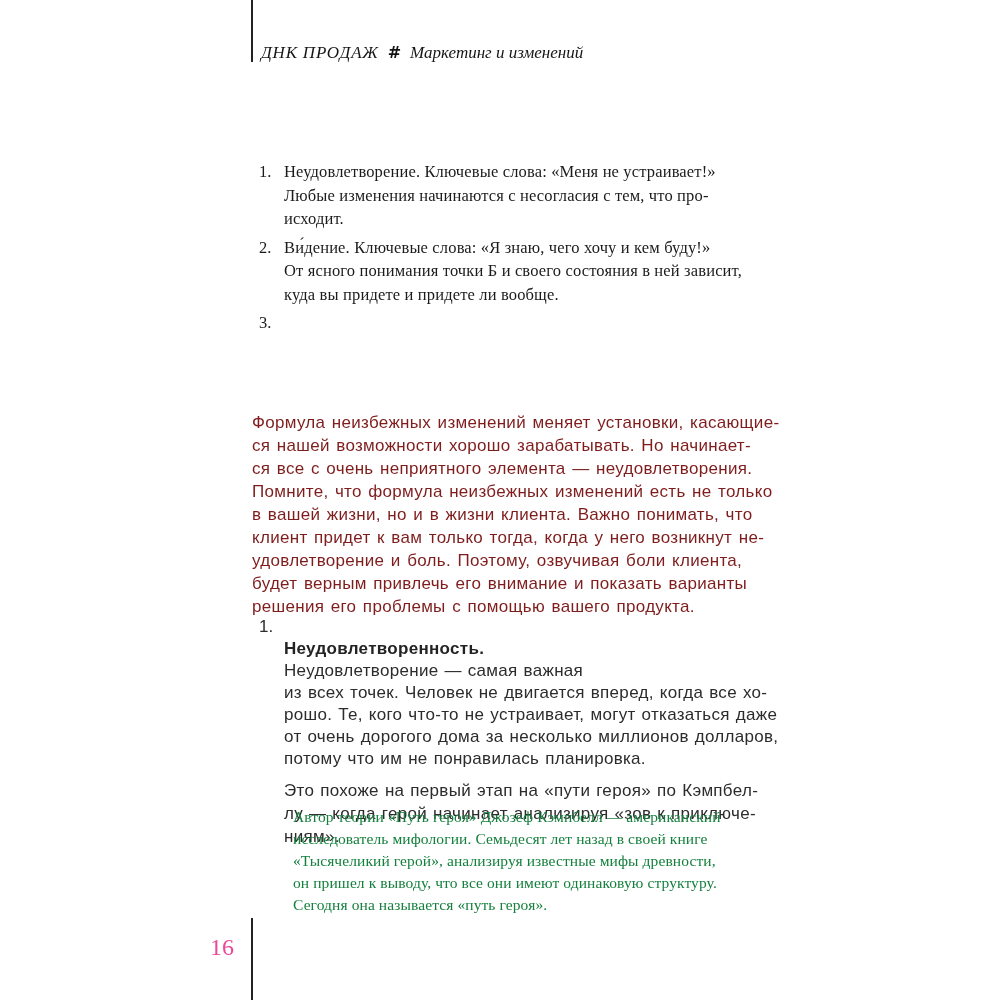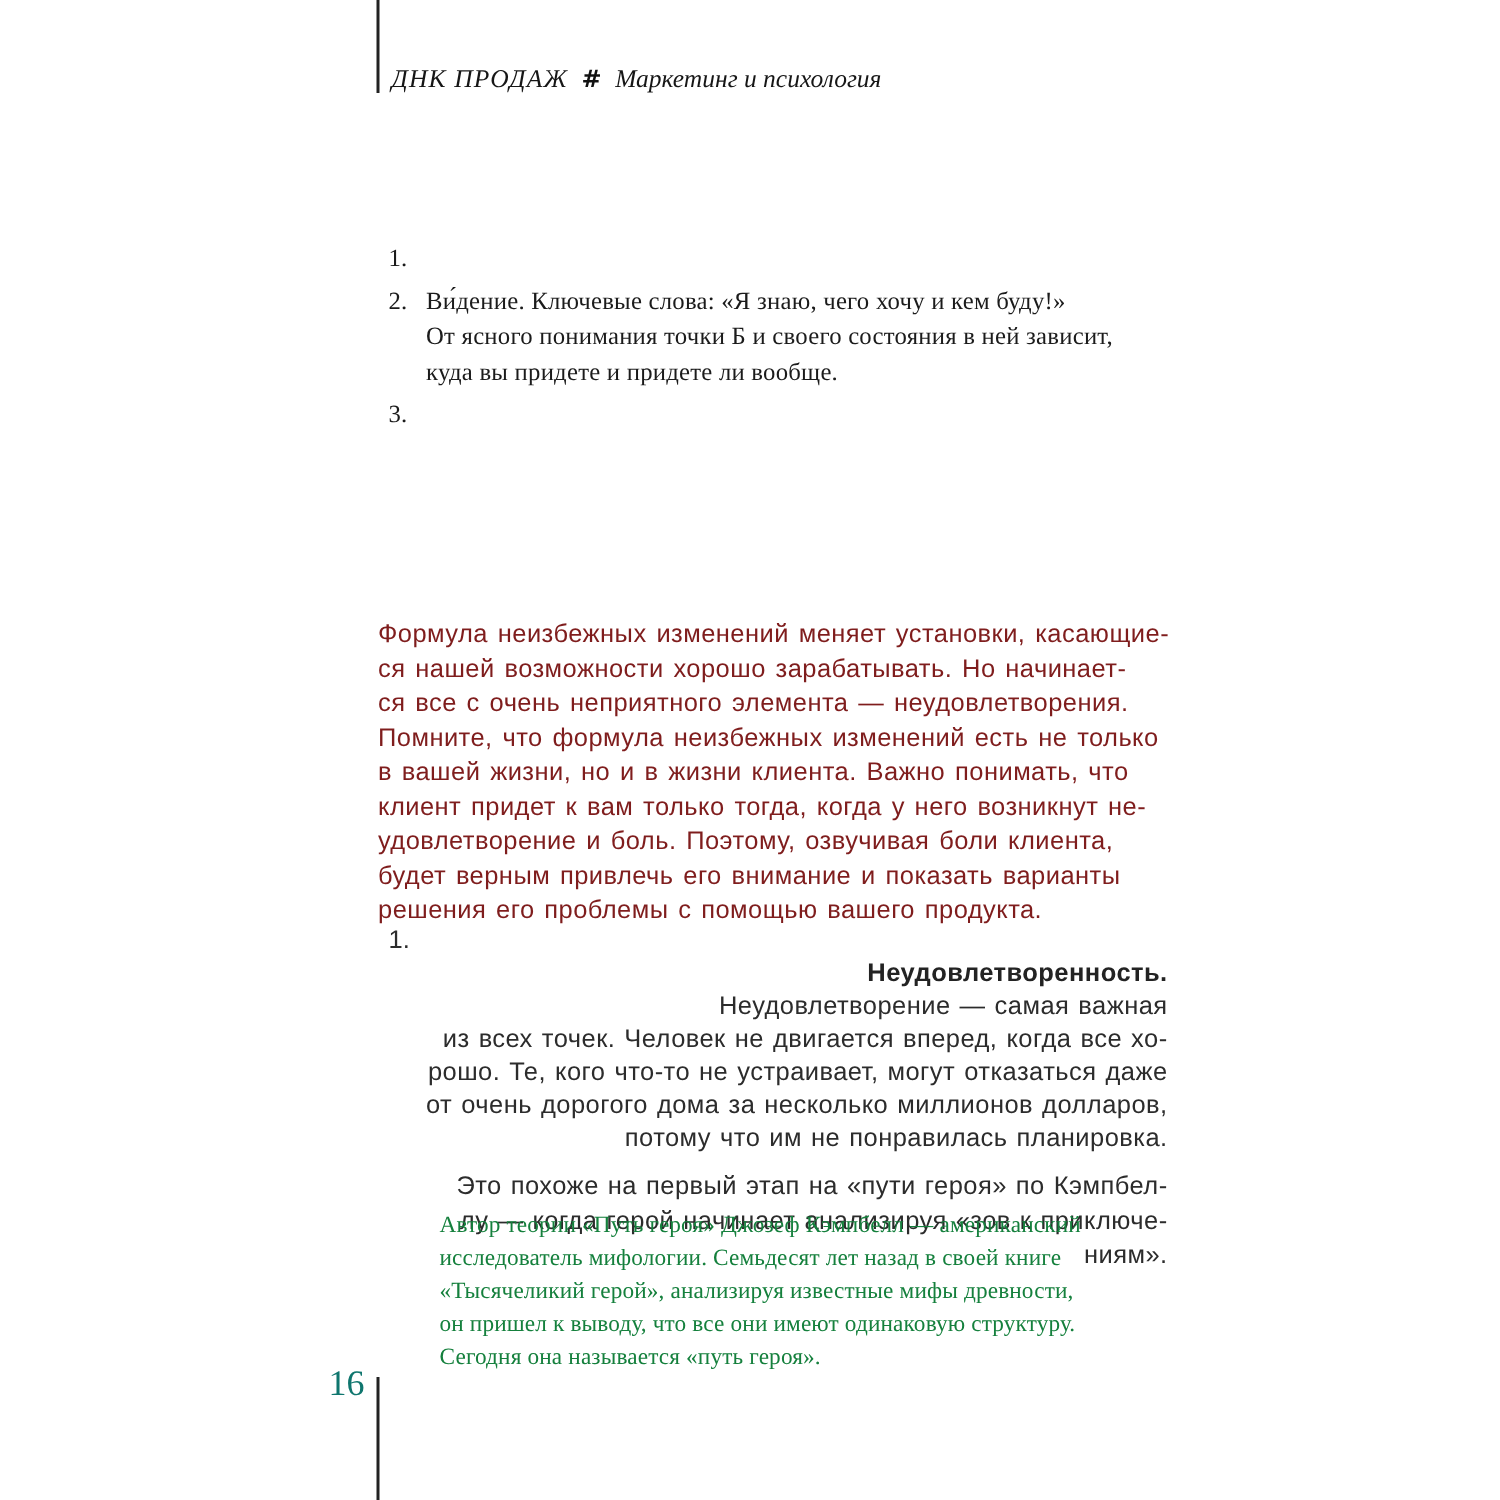--- a/index.html
+++ b/index.html
@@ -59,54 +59,57 @@
   }
 
   
   .list2 {
     position:absolute; left:259px; top:616px;
     display:flex;
     font:17px/22px "Liberation Sans", sans-serif;
     color:#2c2c2c;
   }
   .list2 .num { width:25px; flex:none; }
-  .list2 .body p { margin:0; white-space:pre-line; letter-spacing:0.3px; word-spacing:1px;text-align:right; }
+  .list2 .body p { margin:0; white-space:pre-line; letter-spacing:0.3px; word-spacing:1px; }
   .list2 .body .p2 { margin-top:9px; line-height:23px; }
   .lead { font-weight:700; color:#232323; }
 
   
   .quote {
     position:absolute; left:293px; top:806px; margin:0;
     font:15.5px/22px "Liberation Serif", serif;
     color:#15803d; white-space:pre-line; letter-spacing:0.1px;
   }
 
   
   .pagenum {
-    position:absolute; left:210px; top:909px; width:33px;
-    text-align:right;
+    position:absolute; left:210px; top:933px; width:33px;
+    text-align:left;
     font:24px/28px "Liberation Serif", serif;
-    color:#0f766e;
+    color:#ec4899;
   }
 </style>
 </head>
 <body>
 
 <div class="page">
 
   <div class="rule rule-top"></div>
 
   <div class="running-head">
-    <span class="book-title">ДНК ПРОДАЖ</span><span class="hash">#</span><span class="chapter-title">Маркетинг и психология</span>
+    <span class="book-title">ДНК ПРОДАЖ</span><span class="hash">#</span><span class="chapter-title">Маркетинг и изменений</span>
   </div>
 
 
   <ol class="list1">
     <li>
       <span class="num">1.</span>
+      <span class="txt">Неудовлетворение. Ключевые слова: «Меня не устраивает!»
+Любые изменения начинаются с несогласия с тем, что про-
+исходит.</span>
     </li>
     <li>
       <span class="num">2.</span>
       <span class="txt">Ви́дение. Ключевые слова: «Я знаю, чего хочу и кем буду!»
 От ясного понимания точки Б и своего состояния в ней зависит,
 куда вы придете и придете ли вообще.</span>
     </li>
     <li>
       <span class="num">3.</span>
       <span class="txt">

